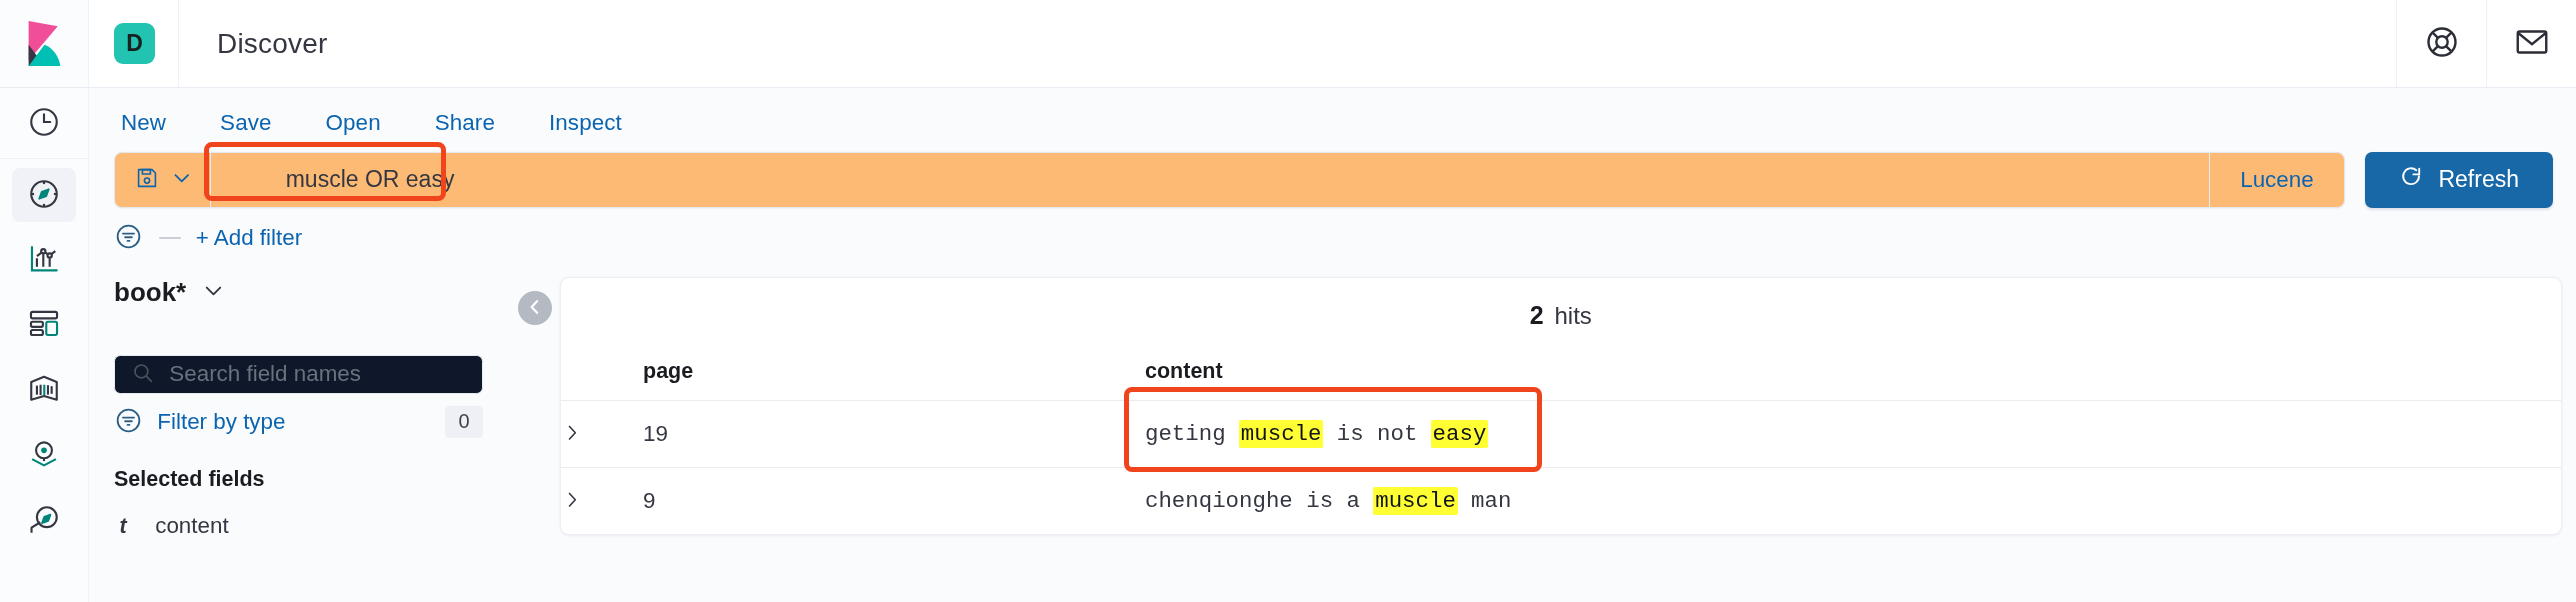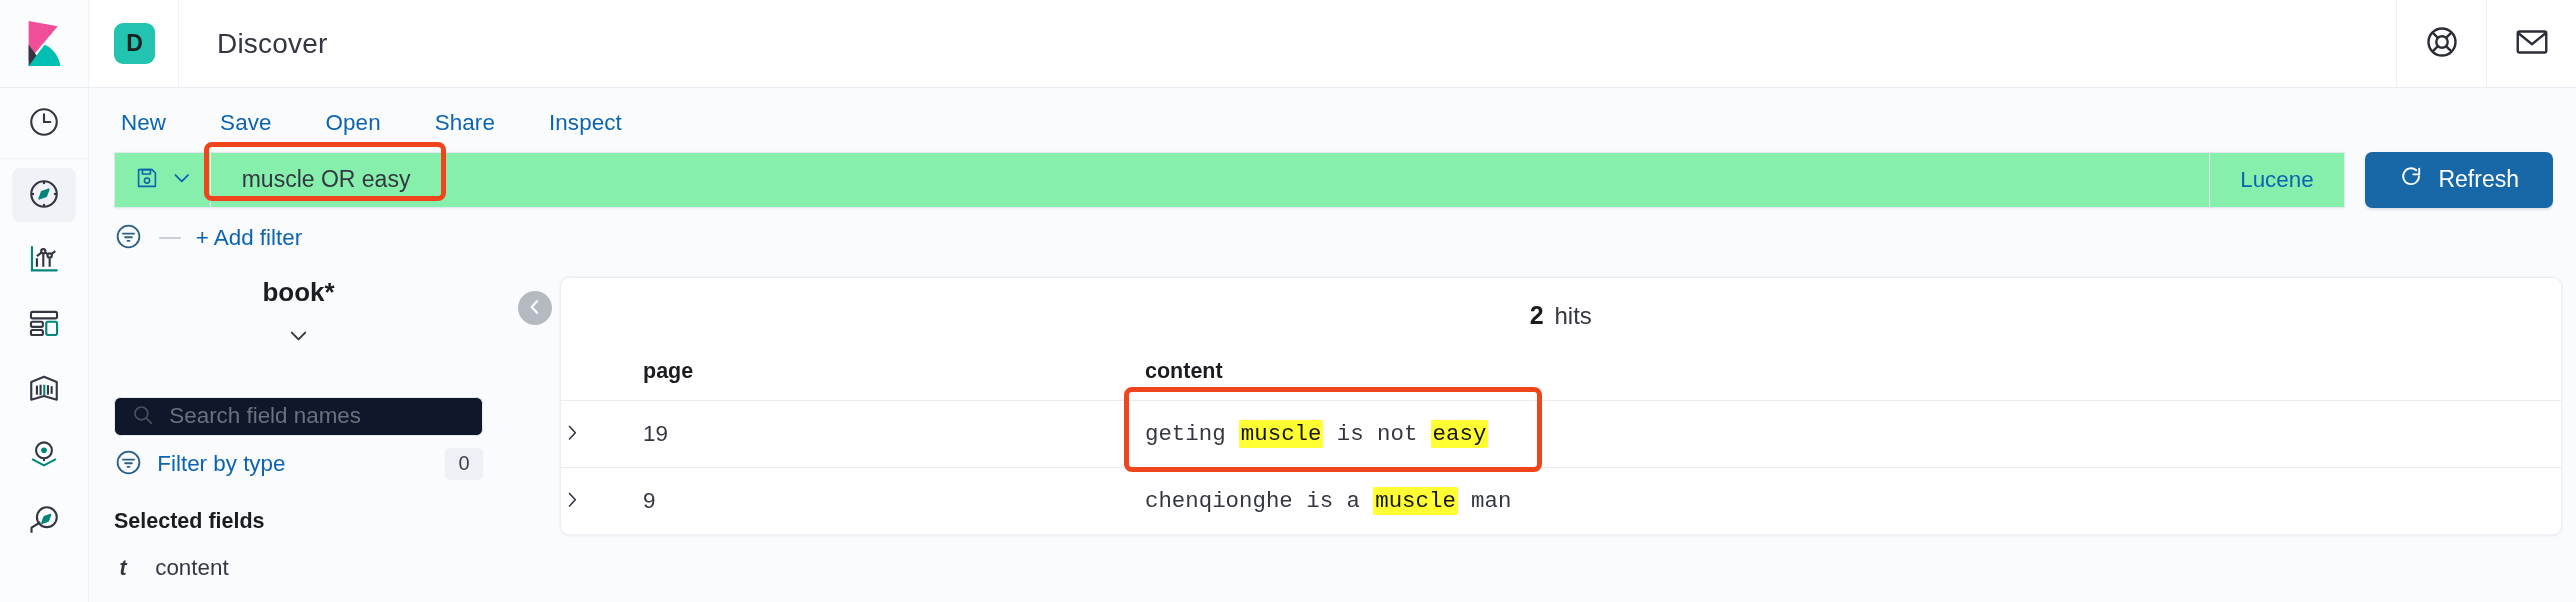--- a/index.html
+++ b/index.html
@@ -103,26 +103,27 @@
 
   
   .query-row {
     display: flex; align-items: center;
     padding: 7.2px 23px 0 25px;
     gap: 0;
   }
   .query-box {
     flex: 1;
     height: 56px;
-    background: #86efac;
+    background: #fdba74;
     border: 1.8px solid #e3e7ee;
-    border-radius: 1px;
+    border-radius: 8px;
     display: flex; align-items: center;
     box-shadow: 0 0.9px 1.8px rgba(30,40,70,.05);
     position: relative;
+    gap: 44px;
   }
   .saved-query-btn {
     display: flex; align-items: center; gap: 11.7px;
     padding: 0 18px 0 20px;
     height: 100%;
     border-right: 1.8px solid #eaeef4;
   }
   .saved-query-btn svg.disk { width: 24px; height: 24px; }
   .saved-query-btn svg.chev { width: 21.5px; height: 21.5px; }
   .query-input-wrap {
@@ -187,21 +188,20 @@
   }
 
   
   .fieldbar {
     width: 421px; min-width: 421px;
     padding-left: 25px; padding-right: 27px;
   }
   .index-pattern {
     display: flex; align-items: center; gap: 16px;
     padding-bottom: 23px;
-    flex-direction: column;
   }
   .index-name { font-size: 26px; font-weight: 700; color: #1a1c21; }
   .index-pattern svg { width: 23px; height: 23px; }
 
   .field-search {
     height: 39px;
     background: #0f172a;
     border: 1.8px solid #e6eaf1;
     border-radius: 6.3px;
     display: flex; align-items: center;

